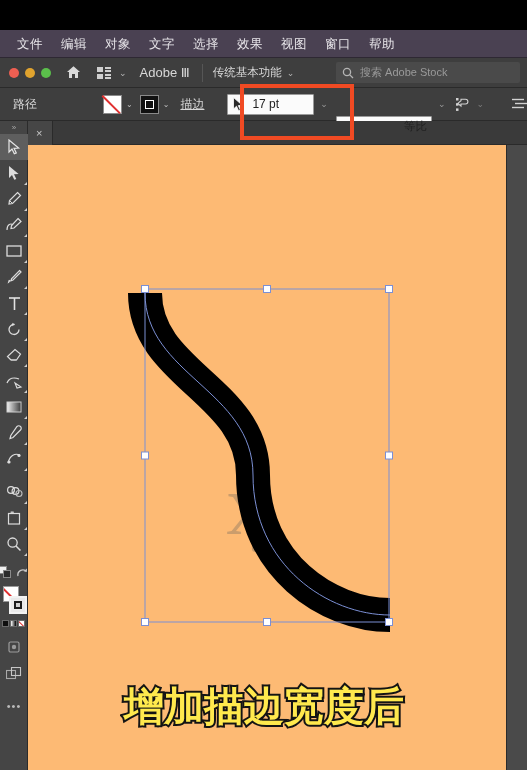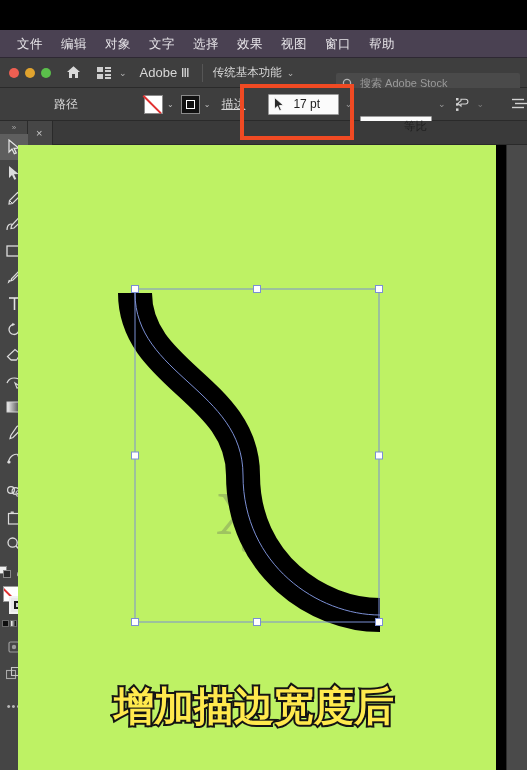--- a/index.html
+++ b/index.html
@@ -59,37 +59,36 @@
   .grid-icon { margin-left: 14px; display: flex; align-items: center; gap: 3px; }
   .chev { color: #b6b6b6; font-size: 9px; margin-left: 5px; }
 
   .appbar-label {
     color: #d8d8d8; font-size: 13px; margin-left: 13px; white-space: nowrap;
   }
   .vsep { width: 1px; height: 18px; background: #565656; margin-left: 12px; }
   .workspace { color: #d8d8d8; font-size: 11.5px; margin-left: 10px; white-space: nowrap; }
 
   .search-box {
-    position: absolute; left: 336px; top: 15px;
+    position: absolute; left: 336px; top: 4px;
     width: 184px; height: 21px;
     background: #4a4a4a;
     border-radius: 2px;
     display: flex; align-items: center;
     padding-left: 6px;
   }
   .search-box .txt { color: #9a9a9a; font-size: 11px; margin-left: 6px; white-space: nowrap;}
 
   
   .controlbar {
     position: absolute; top: 88px; left: 0;
     width: 527px; height: 33px;
     background: #3e3e3e;
     display: flex; align-items: center;
     border-bottom: 1px solid #2a2a2a;
-    padding-left: 41px;
   }
   .cb-label { color: #d5d5d5; font-size: 12px; white-space: nowrap; }
 
   .swatch-fill {
     width: 19px; height: 19px;
     background: #fff; border: 1px solid #8a8a8a;
     position: relative;
   }
   .swatch-fill::after {
     content: ""; position: absolute; left: -1px; top: -1px;
@@ -224,23 +223,23 @@
     display: flex; justify-content: center; gap: 1px; margin-top: 4px;
   }
   .cm { width: 7px; height: 7px; border: 1px solid #6a6a6a; }
   .cm.b { background: #0e0e0e; }
   .cm.g { background: linear-gradient(to right, #fff, #000); }
   .cm.n { background: #fff; position: relative; overflow:hidden;}
   .cm.n::after{content:"";position:absolute;left:-1px;top:-1px;width:11px;height:1px;background:#e03030;transform:rotate(45deg);transform-origin:0 0;}
 
   
   .canvas {
-    position: absolute; top: 145px; left: 18px;
+    position: absolute; top: 145px; left: 28px;
     width: 478px; height: 625px;
-    background: #bef264;
+    background: #fdba74;
     overflow: hidden;
   }
   .rightstrip {
     position: absolute; top: 145px; right: 0;
     width: 21px; height: 625px;
     background: #4a4a4a;
     border-left: 1px solid #2b2b2b;
   }
   .watermark {
     position: absolute; left: 198px; top: 333px;

